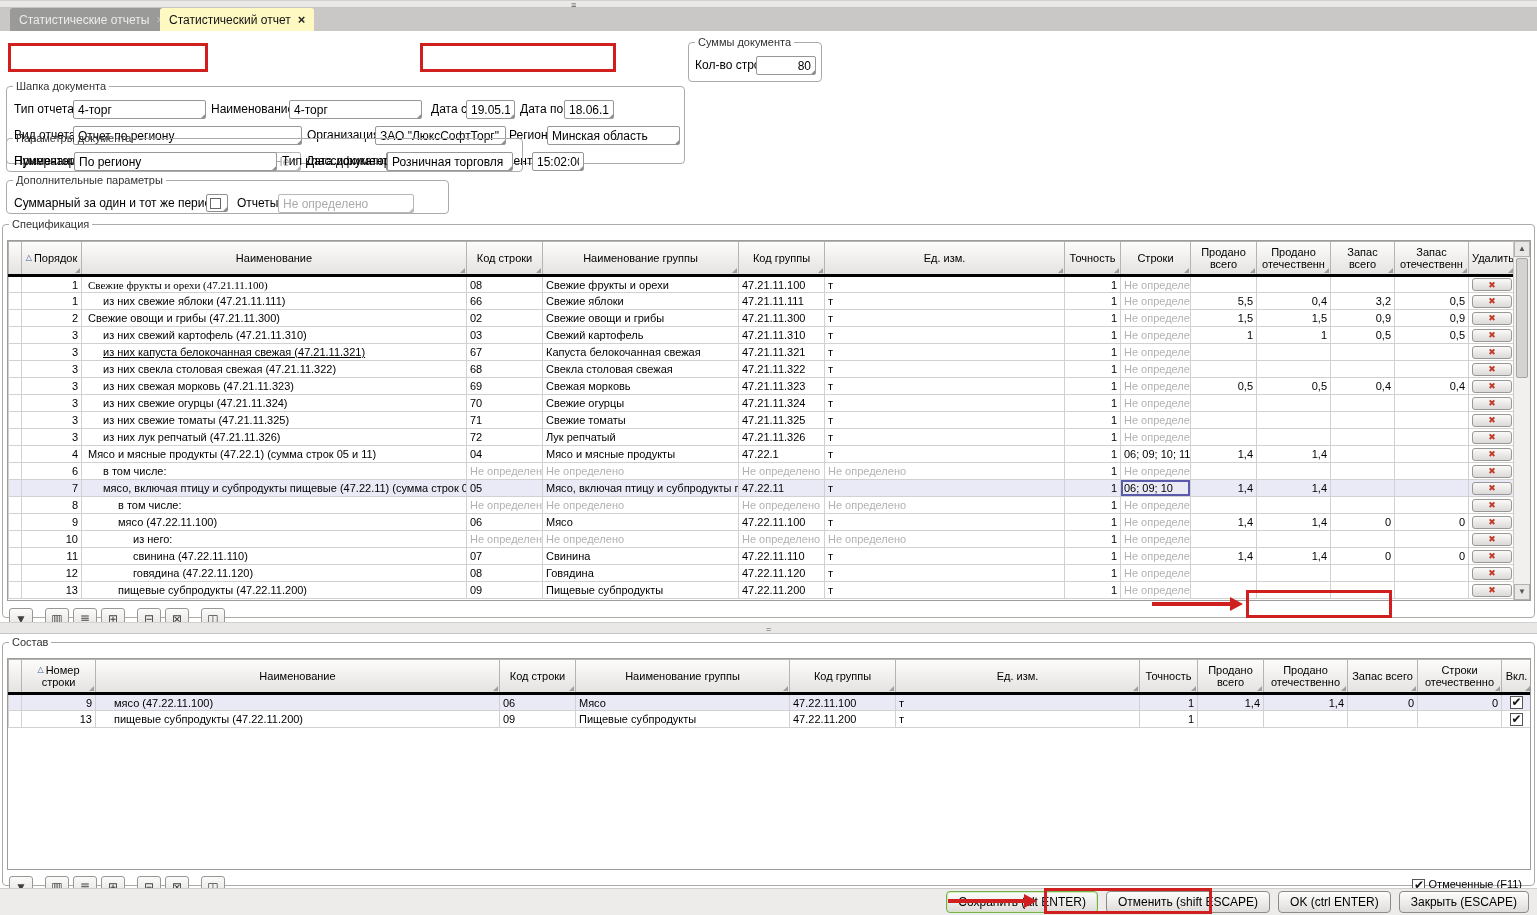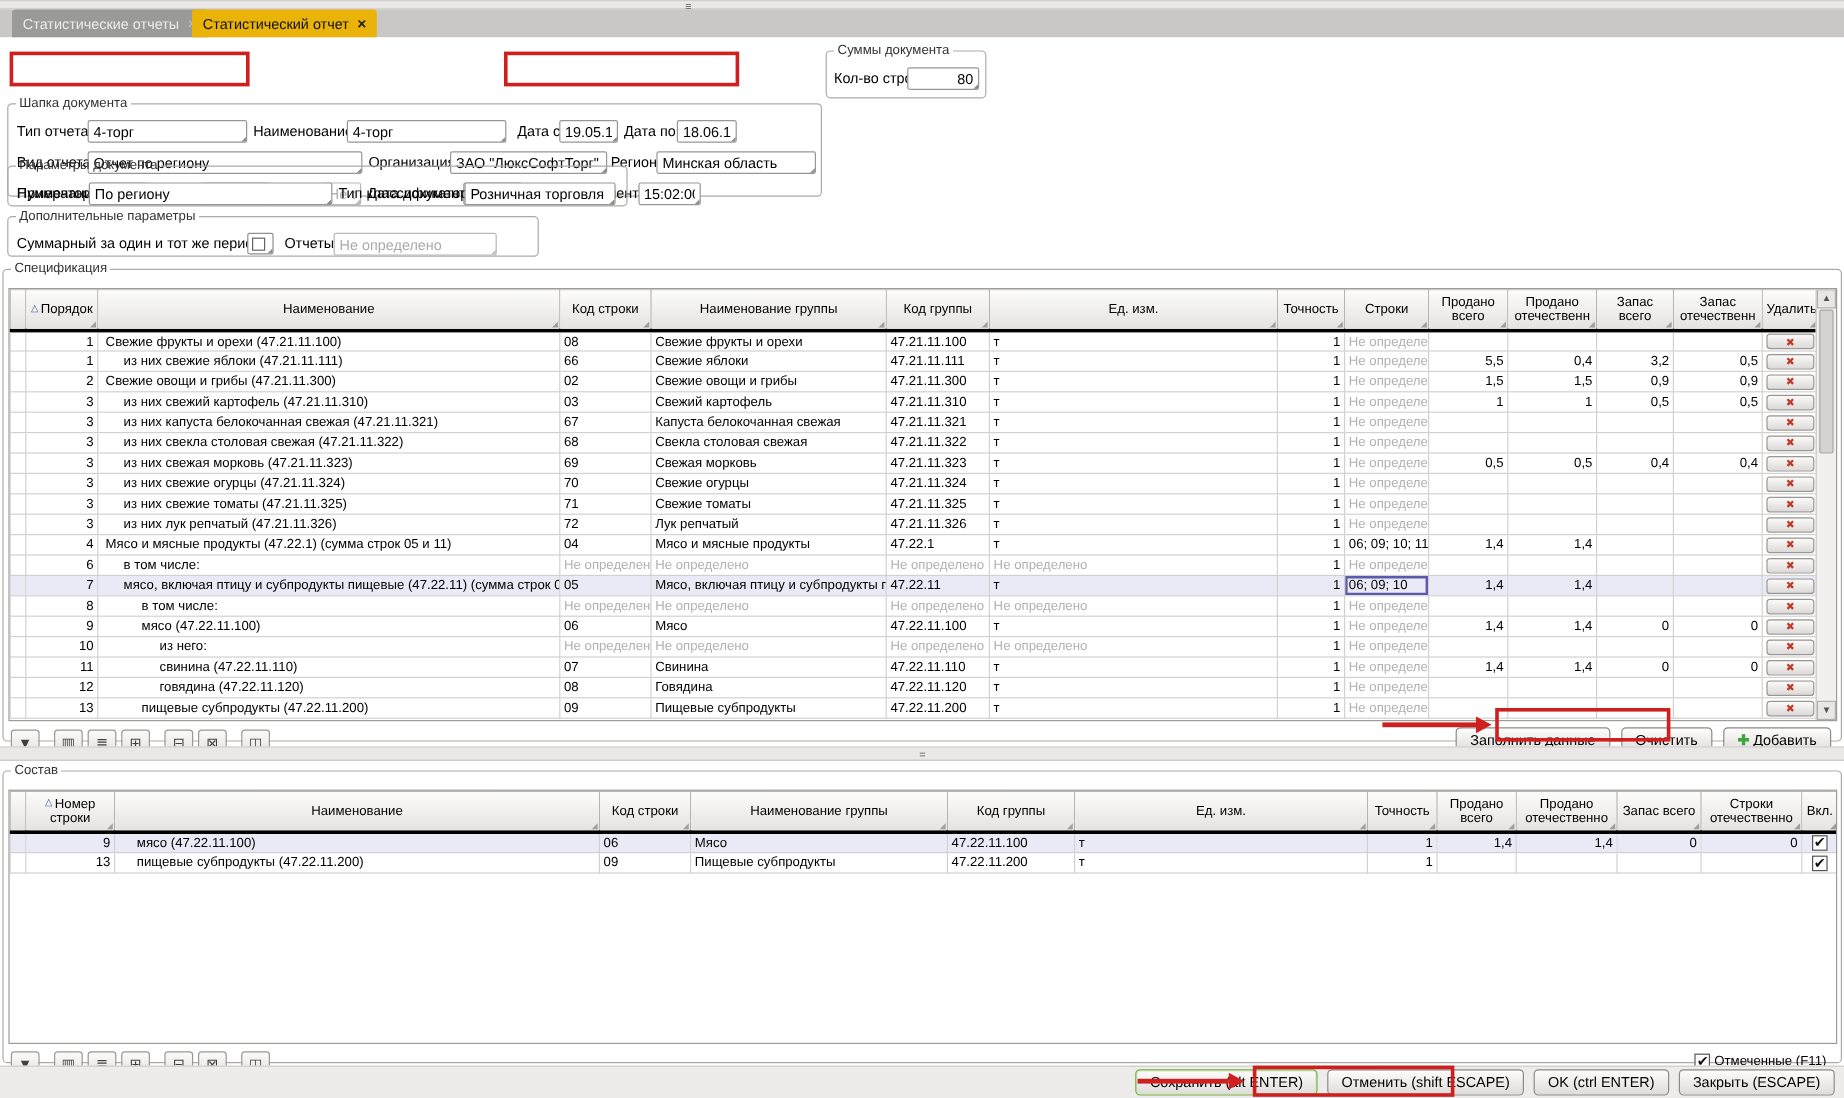--- a/index.html
+++ b/index.html
@@ -8,21 +8,21 @@
     position:relative; width:1537px; height:915px; overflow:hidden;
     background:#ffffff; font-family:"Liberation Sans",sans-serif; font-size:12px; color:#000;
   }
   
   .h-splitter{ position:absolute; left:0; width:100%; background:#e9e8e6; border-top:1px solid #d2d1cf; border-bottom:1px solid #c6c5c3; }
   .h-splitter .grip{ position:absolute; top:1px; font-size:9px; line-height:6px; color:#555; letter-spacing:1px; }
   
   .tabbar{ position:absolute; left:0; top:8px; width:100%; height:23px; background:#c9c8c6; }
   .tab{ position:absolute; top:0; height:23px; display:flex; align-items:center; gap:7px; padding:0 9px; border-radius:3px 3px 0 0; white-space:nowrap; cursor:default; }
   .tab.inactive{ background:#9a9a98; color:#ececea; }
-  .tab.active{ background:#eab308; color:#111; }
+  .tab.active{ background:#fef9c3; color:#111; }
   .tab .close{ font-size:13px; line-height:13px; }
   .tab.inactive .close{ color:#c2c2c0; }
   .tab.active .close{ color:#222; font-weight:bold; }
   
   fieldset{ position:absolute; border:1px solid #adaba8; border-radius:4px; background:transparent; }
   legend{ font-size:11px; color:#333; margin-left:6px; padding:0 3px; white-space:nowrap; }
   .lbl{ position:absolute; height:18px; line-height:18px; font-size:12px; white-space:nowrap; overflow:hidden; }
   .inp{ position:absolute; height:19px; border:1px solid #979ema; border:1px solid #979795; border-radius:2px; background:#fff;
         font-family:inherit; font-size:12px; padding:0 4px; color:#000;
         background-image:linear-gradient(to top left,#8f8f8d 0%,#8f8f8d 26%,transparent 30%);
@@ -175,21 +175,21 @@
               <th class="c-sold2"><span>Продано отечественн</span></th>
               <th class="c-stock1"><span>Запас всего</span></th>
               <th class="c-stock2"><span>Запас отечественн</span></th>
               <th class="c-del"><span>Удалить</span></th>
             </tr>
           </thead>
           <tbody>
             <tr>
               <td class="c-gutter"></td>
               <td class="c-order num">1</td>
-              <td class="c-name" style="padding-left: 6px;">Свежие фрукты и орехи (47.21.11.100)</td>
+              <td class="c-name" style="padding-left: 6px; font-family: Liberation Serif, serif;">Свежие фрукты и орехи (47.21.11.100)</td>
               <td class="c-code">08</td>
               <td class="c-group">Свежие фрукты и орехи</td>
               <td class="c-gcode">47.21.11.100</td>
               <td class="c-unit">т</td>
               <td class="c-prec num">1</td>
               <td class="c-strokes muted">Не определено</td>
               <td class="c-sold1 num"></td>
               <td class="c-sold2 num"></td>
               <td class="c-stock1 num"></td>
               <td class="c-stock2 num"></td>
@@ -247,21 +247,21 @@
               <td class="c-sold2 num">1</td>
               <td class="c-stock1 num">0,5</td>
               <td class="c-stock2 num">0,5</td>
               <td class="c-del">
                 <button class="xbtn">✖</button>
               </td>
             </tr>
             <tr>
               <td class="c-gutter"></td>
               <td class="c-order num">3</td>
-              <td class="c-name" style="padding-left: 21px;">из них капуста белокочанная свежая (47.21.11.321)</td>
+              <td class="c-name" style="padding-left: 21px; text-decoration: underline;">из них капуста белокочанная свежая (47.21.11.321)</td>
               <td class="c-code">67</td>
               <td class="c-group">Капуста белокочанная свежая</td>
               <td class="c-gcode">47.21.11.321</td>
               <td class="c-unit">т</td>
               <td class="c-prec num">1</td>
               <td class="c-strokes muted">Не определено</td>
               <td class="c-sold1 num"></td>
               <td class="c-sold2 num"></td>
               <td class="c-stock1 num"></td>
               <td class="c-stock2 num"></td>
@@ -523,25 +523,20 @@
             </tr>
           </tbody>
         </table>
       <div class="vscroll">
         <div class="vs-btn" style="top:0;">▲</div>
         <div class="vs-thumb" style="top:17px;height:120px;"></div>
         <div class="vs-btn" style="bottom:0;">▼</div>
       </div>
     </div>
     <div style="position:absolute;left:6px;top:378px;" id="spec-toolbar"><span class="icon-btn gap">▼</span><span class="icon-btn">▥</span><span class="icon-btn">≣</span><span class="icon-btn gap">⊞</span><span class="icon-btn">⊟</span><span class="icon-btn gap">⊠</span><span class="icon-btn">◫</span></div>
-    <div style="position:absolute;right:8px;top:376px;display:flex;gap:9px;">
-      <button class="btn">Заполнить данные</button>
-      <button class="btn">Очистить</button>
-      <button class="btn"><span class="plus">✚</span><span>Добавить</span></button>
-    </div>
   </fieldset>
 
   <div class="h-splitter" style="top:622px;height:12px;">
     <span class="grip" style="left:766px;top:3px;">=</span>
   </div>
 
   <fieldset style="left:2px;top:636px;width:1533px;height:250px;">
     <legend>Состав</legend>
     <div class="twrap" style="left:4px;top:10px;width:1524px;height:212px;">
       <table id="sostav-table" style="width:1524px;">

